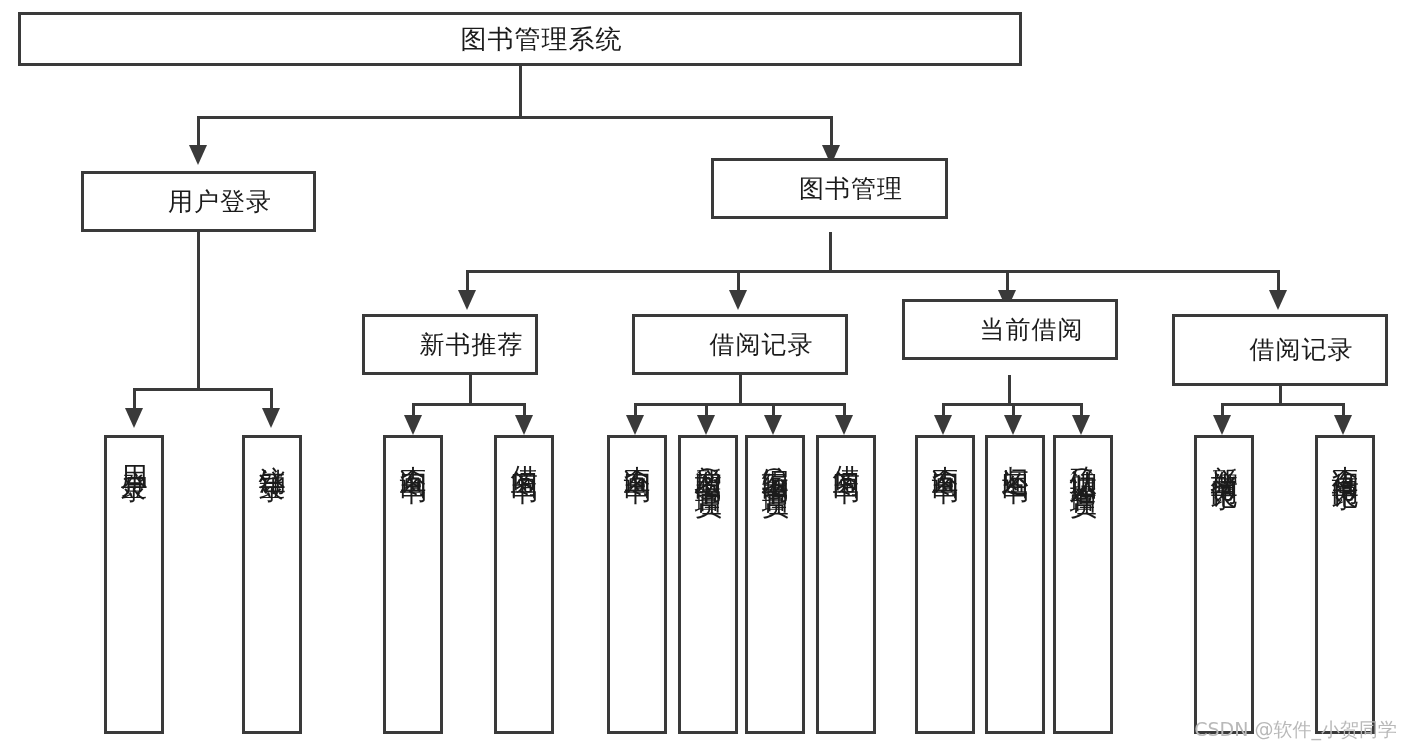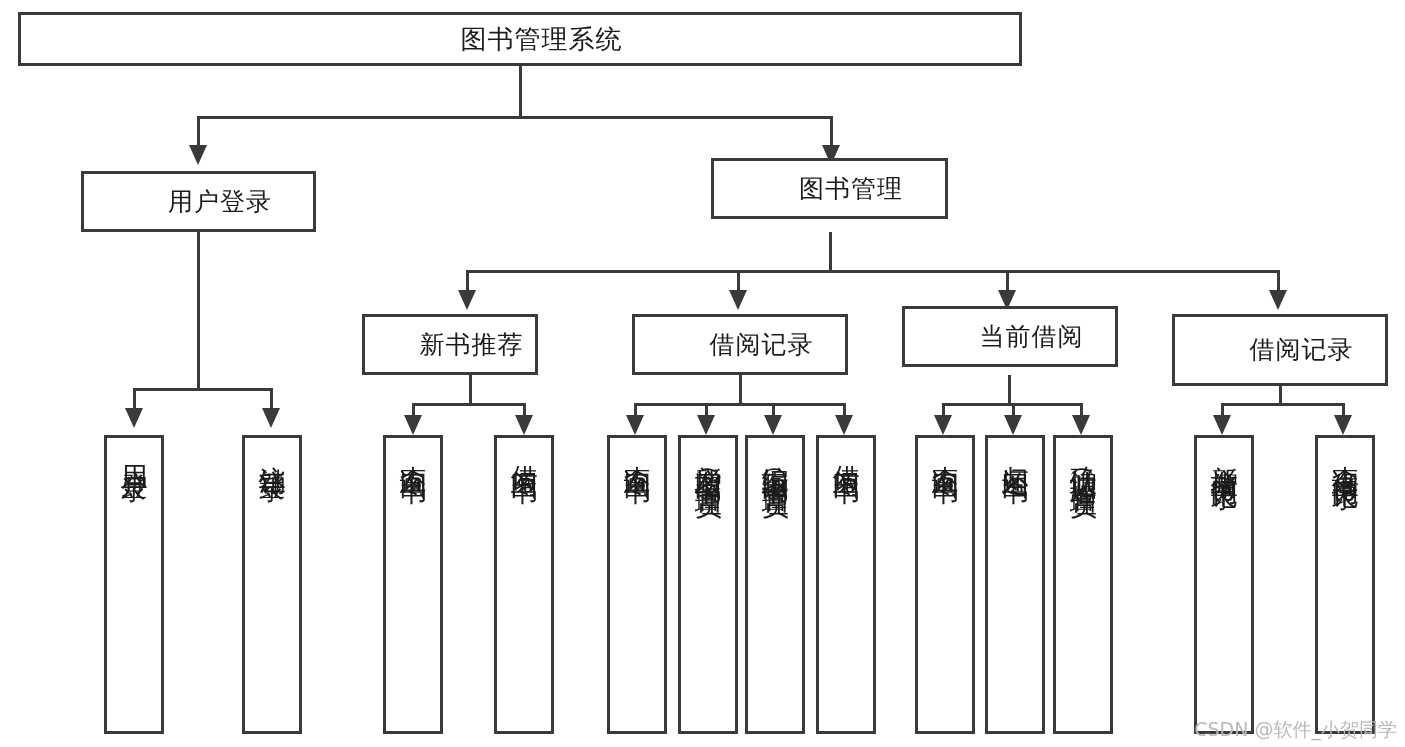--- a/index.html
+++ b/index.html
@@ -132,21 +132,21 @@
 
   <div class="ln v" style="left:1277px; top:270px; height:22px;"></div>
   <div class="arrow" style="left:1269px; top:290px;"></div>
 
   <div class="node h" style="left:362px; top:314px; width:176px; height:61px;">
     <span>新书推荐</span>
   </div>
   <div class="node h" style="left:632px; top:314px; width:216px; height:61px;">
     <span>借阅记录</span>
   </div>
-  <div class="node h" style="left:902px; top:306px; width:216px; height:61px;">
+  <div class="node h" style="left:902px; top:299px; width:216px; height:61px;">
     <span>当前借阅</span>
   </div>
   <div class="node h" style="left:1172px; top:314px; width:216px; height:72px;">
     <span>借阅记录</span>
   </div>
 
   <div class="ln v" style="left:469px; top:375px; height:30px;"></div>
   <div class="ln h" style="left:412px; top:403px; width:114px;"></div>
   <div class="ln v" style="left:412px; top:403px; height:14px;"></div>
   <div class="arrow" style="left:404px; top:415px;"></div>

